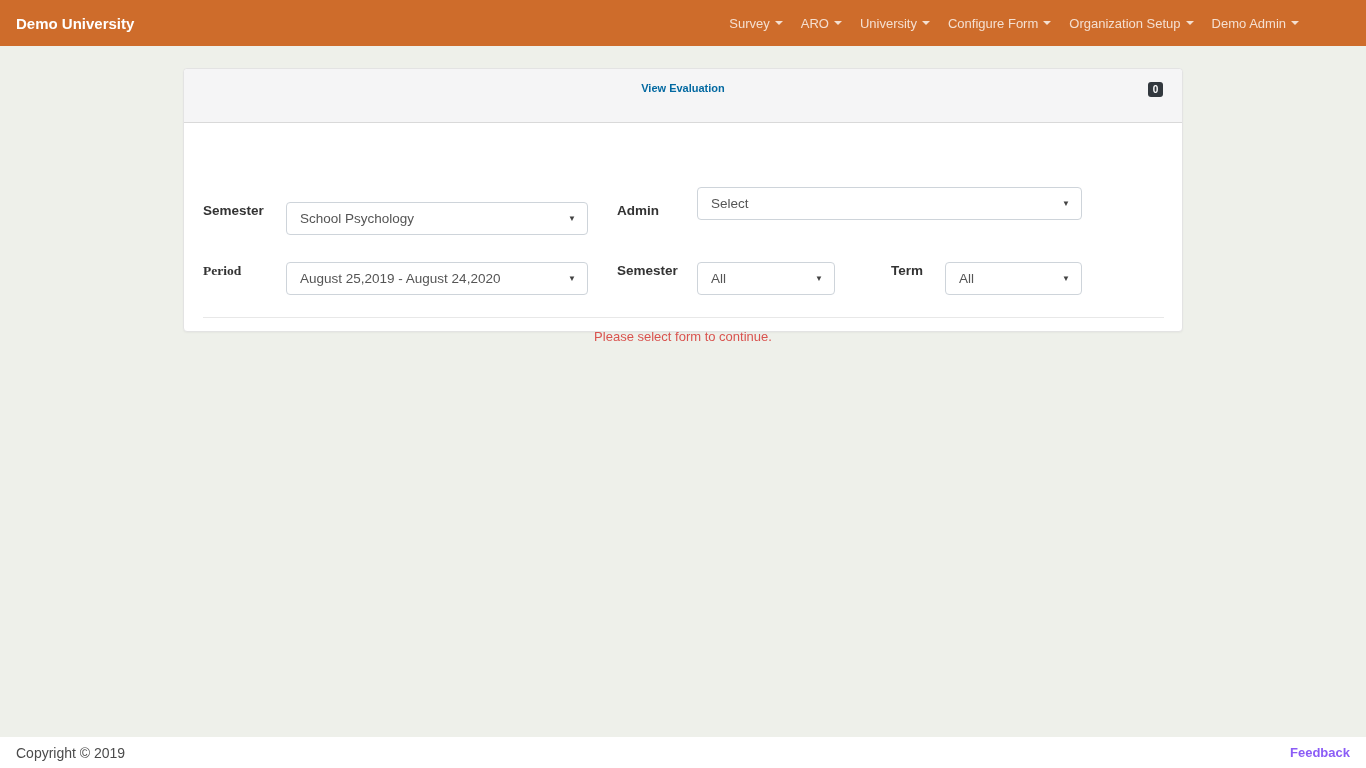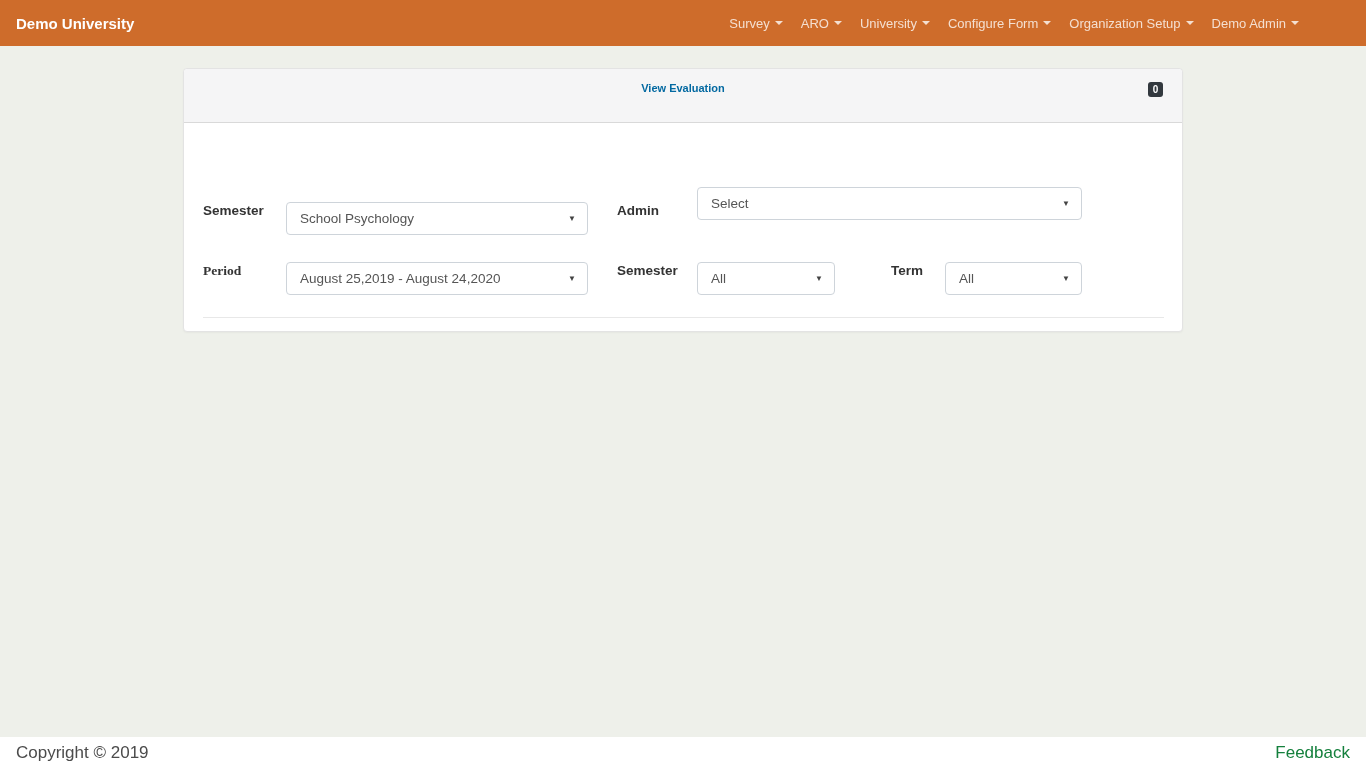--- a/index.html
+++ b/index.html
@@ -115,25 +115,25 @@
     font-size: 13px; color: #d9534f;
   }
 
   
   .footer {
     position: absolute; left: 0; top: 737px; width: 100%; height: 31px;
     background: #ffffff;
     display: flex; align-items: center;
     padding: 0 16px;
   }
-  .copyright { font-size: 17px; color: #4b4b4b; }
+  .copyright { font-size: 14px; color: #4b4b4b; }
   .feedback-link {
     margin-left: auto;
-    font-size: 17px; color: #15803d;
-    cursor: pointer; text-decoration: none;
+    font-size: 13px; color: #8b5cf6;
+    cursor: pointer; text-decoration: none; font-weight: bold;
   }
 </style>
 </head>
 <body>
 
 <div class="navbar">
   <div class="brand">Demo University</div>
   <div class="nav-items">
     <div class="nav-item">
       <span>Survey</span>
@@ -193,20 +193,21 @@
       <span class="sel-caret">▼</span>
     </div>
 
     <div class="field-label lbl-term">Term</div>
     <div class="select sel-term">
       <span>All</span>
       <span class="sel-caret">▼</span>
     </div>
 
     <div class="divider"></div>
+    <div class="warn-message">Please select form to continue.</div>
 
   </div>
 </div>
 
 <div class="footer">
   <div class="copyright">Copyright © 2019</div>
   <a class="feedback-link">Feedback</a>
 </div>
 
 </body></html>

